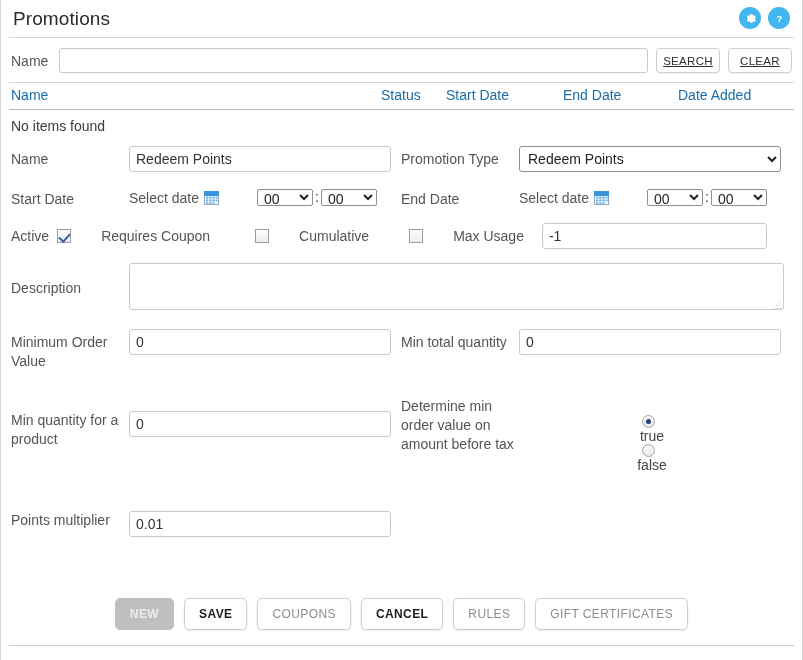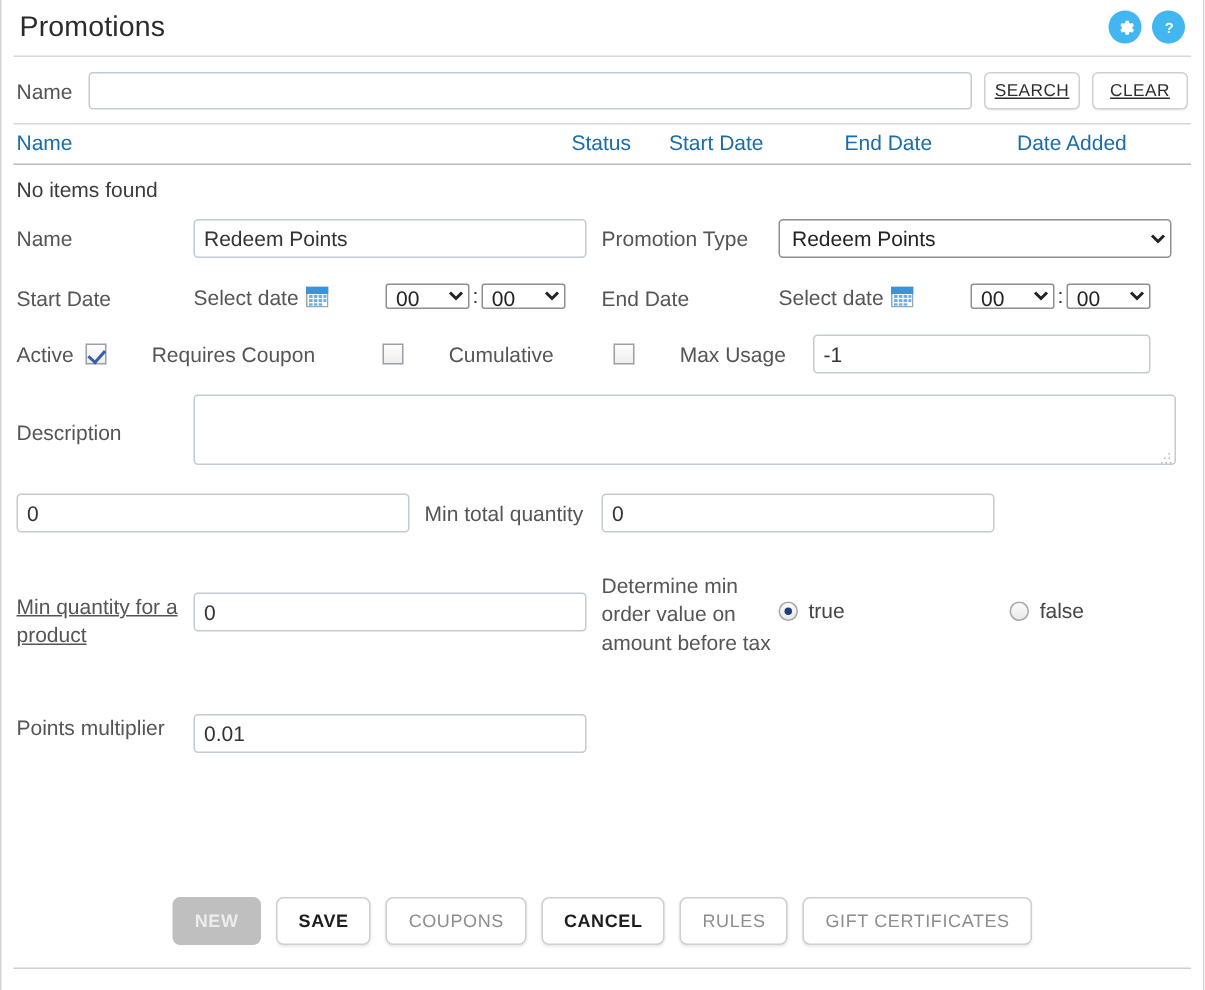--- a/index.html
+++ b/index.html
@@ -473,36 +473,37 @@
             <i style="left:2px;top:3px;"></i>
             <i style="left:5px;top:3px;"></i>
           <i style="left:0px;top:6px;"></i>
             <i style="left:3px;top:6px;"></i>
             <i style="left:6px;top:6px;"></i>
         </span>
       </div>
     </div>
 
     <div class="frow" style="margin-bottom:22px;">
+      <div class="lbl col-l-lbl">Minimum Order Value</div>
       <div class="col-l-fld">
         <input class="txt" type="text" value="0" style="">
       </div>
       <div class="lbl col-r-lbl">Min total quantity</div>
       <div class="col-r-fld">
         <input class="txt" type="text" value="0" style="">
       </div>
     </div>
 
     <div class="frow" style="margin-bottom:24px;">
-      <div class="lbl col-l-lbl" style="padding-top:18px;text-decoration:underline;">Min quantity for a product</div>
+      <div class="lbl col-l-lbl" style="padding-top:18px;">Min quantity for a product</div>
       <div class="col-l-fld" style="padding-top:18px;">
         <input class="txt" type="text" value="0" style="">
       </div>
       <div class="lbl col-r-lbl">Determine min order value on amount before tax</div>
-      <div class="col-r-fld radio-grp" style="padding-top:22px;">
+      <div class="col-r-fld radio-grp" style="padding-top:22px;flex-direction:column;">
         <span class="rad on"></span>
         <span class="rad-txt">true</span>
         <span class="rad-gap"></span>
         <span class="rad"></span>
         <span class="rad-txt">false</span>
       </div>
     </div>
 
     <div class="frow">
       <div class="lbl col-l-lbl" style="padding-top:14px;">Points multiplier</div>

